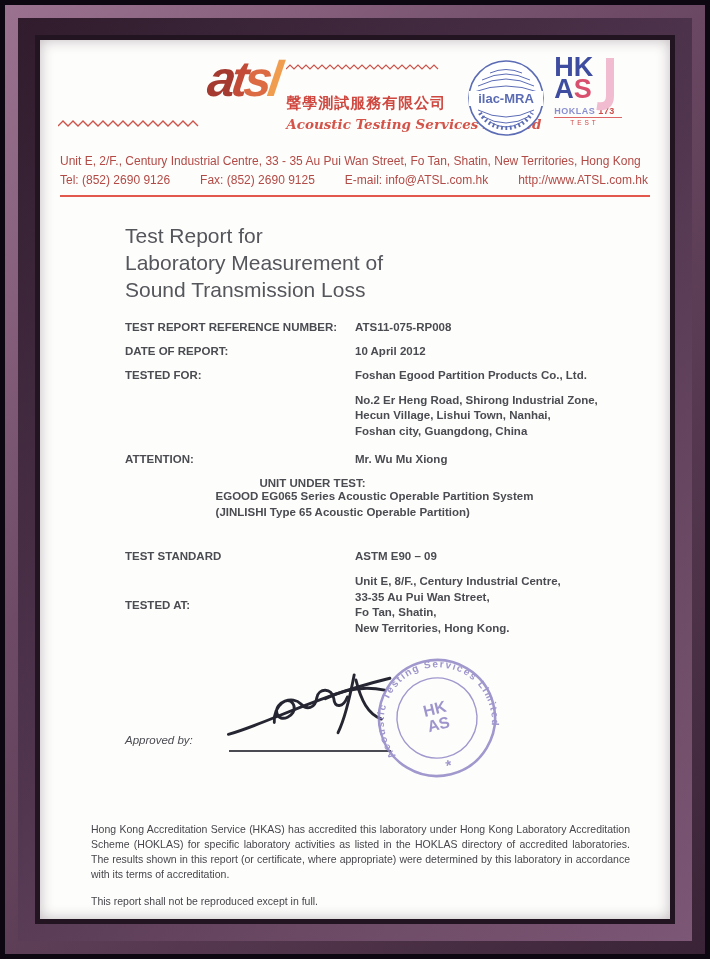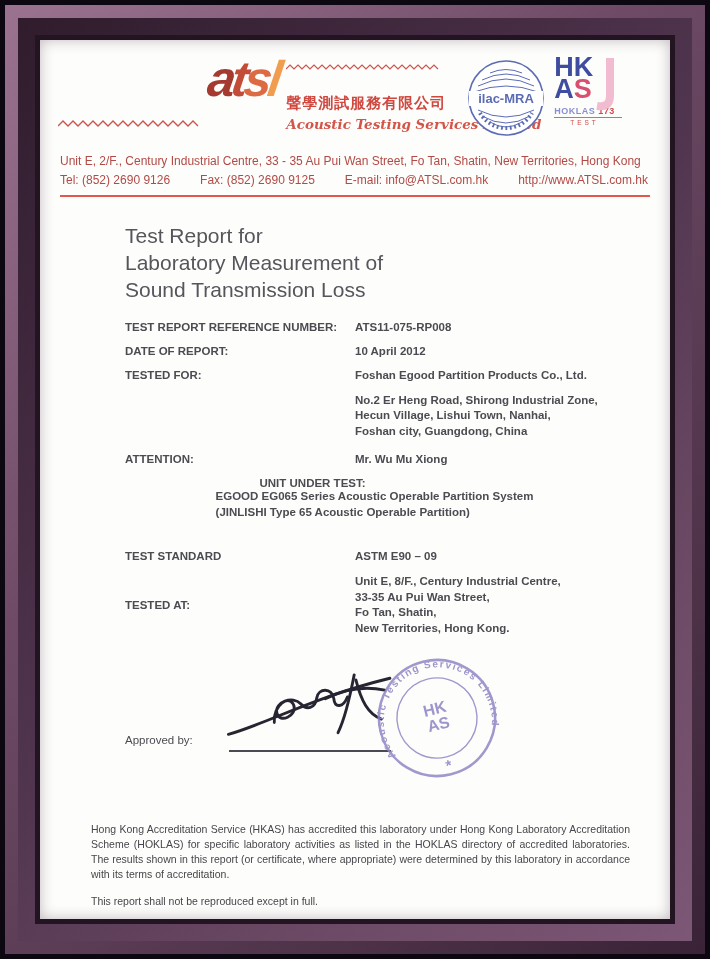--- a/index.html
+++ b/index.html
@@ -45,21 +45,21 @@
   .doc-title{font-size:21px;font-weight:normal;color:#55565c;line-height:1.28;}
   .fields{margin-top:17px;font-size:11.5px;}
   .frow{display:flex;align-items:center;margin-bottom:12px;}
   .flabel{width:230px;flex:none;font-weight:bold;}
   .fvalue{flex:1;font-weight:bold;}
   .multiline{white-space:pre-line;text-align:justify;line-height:1.35;}
   .gap-lg{margin-bottom:14px;} .gap-xl{margin-bottom:30px;flex-direction:column;}
 
   
   .sig-section{margin:26px 46px 0 85px;position:relative;height:150px;font-size:11.5px;}
-  .approved-label{position:absolute;left:0;top:72px;}
+  .approved-label{position:absolute;left:0;top:72px;font-style:italic;}
   .sig-svg{position:absolute;left:100px;top:6px;}
   .sig-line{position:absolute;left:104px;top:88px;width:162px;border-bottom:2px solid #4a4a52;}
   .sig-names{position:absolute;left:104px;top:94px;line-height:1.25;font-weight:bold;white-space:pre-line;}
   .sig-name{font-weight:bold;}
   .stamp{position:absolute;left:250px;top:-6px;opacity:.85;transform:rotate(-14deg);}
 
   
   .footer-note{margin:10px 40px 0 51px;font-size:10.5px;line-height:1.42;text-align:justify;color:#46464c;}
   .repro-note{margin:13px 36px 0 51px;font-size:10.5px;color:#46464c;}
 </style>

